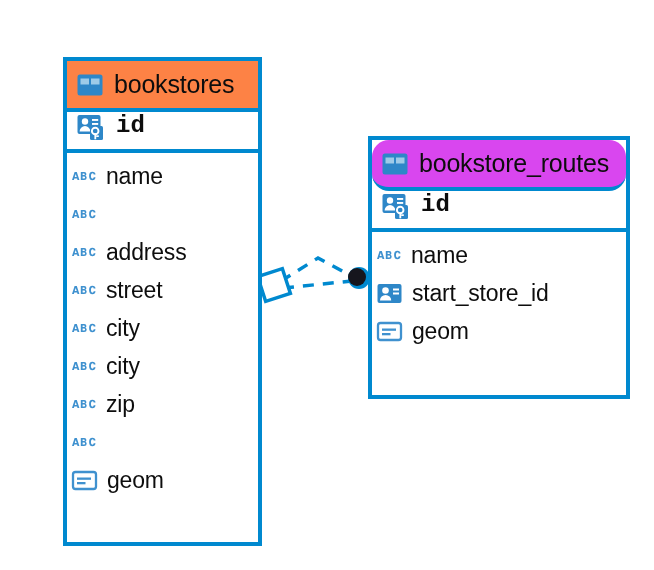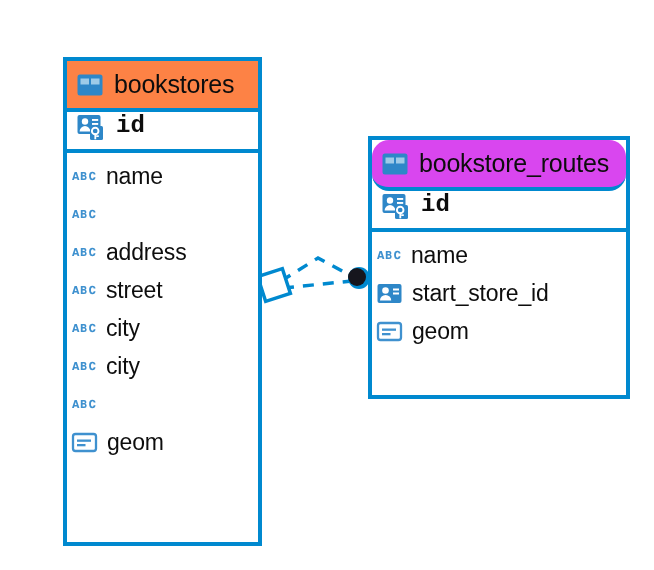--- a/index.html
+++ b/index.html
@@ -231,20 +231,32 @@
             <g fill="#3f91cf">
               <path d="M1 17 L3.6 9 h2.2 L8.4 17 H6.5 L6.1 15.5 H3.3 L2.9 17 Z M3.7 13.9 h2 L4.7 11.1 Z"></path>
               <path d="M9.8 9 h3.4 q2.2 0 2.2 2 0 1.2-1 1.7 1.3 0.4 1.3 2 0 2.3-2.6 2.3 H9.8 Z M11.6 10.4 v1.7 h1.3 q0.9 0 0.9-0.9 0-0.8-0.9-0.8 Z M11.6 13.5 v2 h1.5 q1 0 1-1 0-1-1-1 Z"></path>
               <path d="M24.5 14.3 q-0.2 2.9-3.1 2.9-3.3 0-3.3-4.2 0-4.2 3.3-4.2 2.9 0 3.1 2.8 h-1.8 q-0.1-1.3-1.3-1.3-1.5 0-1.5 2.7 0 2.7 1.5 2.7 1.2 0 1.3-1.4 Z"></path>
             </g>
           </svg>
         </span>
         <span class="field-label">city</span>
       </div>
 
+      <div class="field-row">
+        <span class="icon icon-abc">
+          <svg viewBox="0 0 26 26">
+            <g fill="#3f91cf">
+              <path d="M1 17 L3.6 9 h2.2 L8.4 17 H6.5 L6.1 15.5 H3.3 L2.9 17 Z M3.7 13.9 h2 L4.7 11.1 Z"></path>
+              <path d="M9.8 9 h3.4 q2.2 0 2.2 2 0 1.2-1 1.7 1.3 0.4 1.3 2 0 2.3-2.6 2.3 H9.8 Z M11.6 10.4 v1.7 h1.3 q0.9 0 0.9-0.9 0-0.8-0.9-0.8 Z M11.6 13.5 v2 h1.5 q1 0 1-1 0-1-1-1 Z"></path>
+              <path d="M24.5 14.3 q-0.2 2.9-3.1 2.9-3.3 0-3.3-4.2 0-4.2 3.3-4.2 2.9 0 3.1 2.8 h-1.8 q-0.1-1.3-1.3-1.3-1.5 0-1.5 2.7 0 2.7 1.5 2.7 1.2 0 1.3-1.4 Z"></path>
+            </g>
+          </svg>
+        </span>
+        <span class="field-label">zip</span>
+      </div>
 
       <div class="field-row">
         <span class="icon icon-abc">
           <svg viewBox="0 0 26 26">
             <g fill="#3f91cf">
               <path d="M1 17 L3.6 9 h2.2 L8.4 17 H6.5 L6.1 15.5 H3.3 L2.9 17 Z M3.7 13.9 h2 L4.7 11.1 Z"></path>
               <path d="M9.8 9 h3.4 q2.2 0 2.2 2 0 1.2-1 1.7 1.3 0.4 1.3 2 0 2.3-2.6 2.3 H9.8 Z M11.6 10.4 v1.7 h1.3 q0.9 0 0.9-0.9 0-0.8-0.9-0.8 Z M11.6 13.5 v2 h1.5 q1 0 1-1 0-1-1-1 Z"></path>
               <path d="M24.5 14.3 q-0.2 2.9-3.1 2.9-3.3 0-3.3-4.2 0-4.2 3.3-4.2 2.9 0 3.1 2.8 h-1.8 q-0.1-1.3-1.3-1.3-1.5 0-1.5 2.7 0 2.7 1.5 2.7 1.2 0 1.3-1.4 Z"></path>
             </g>
           </svg>

